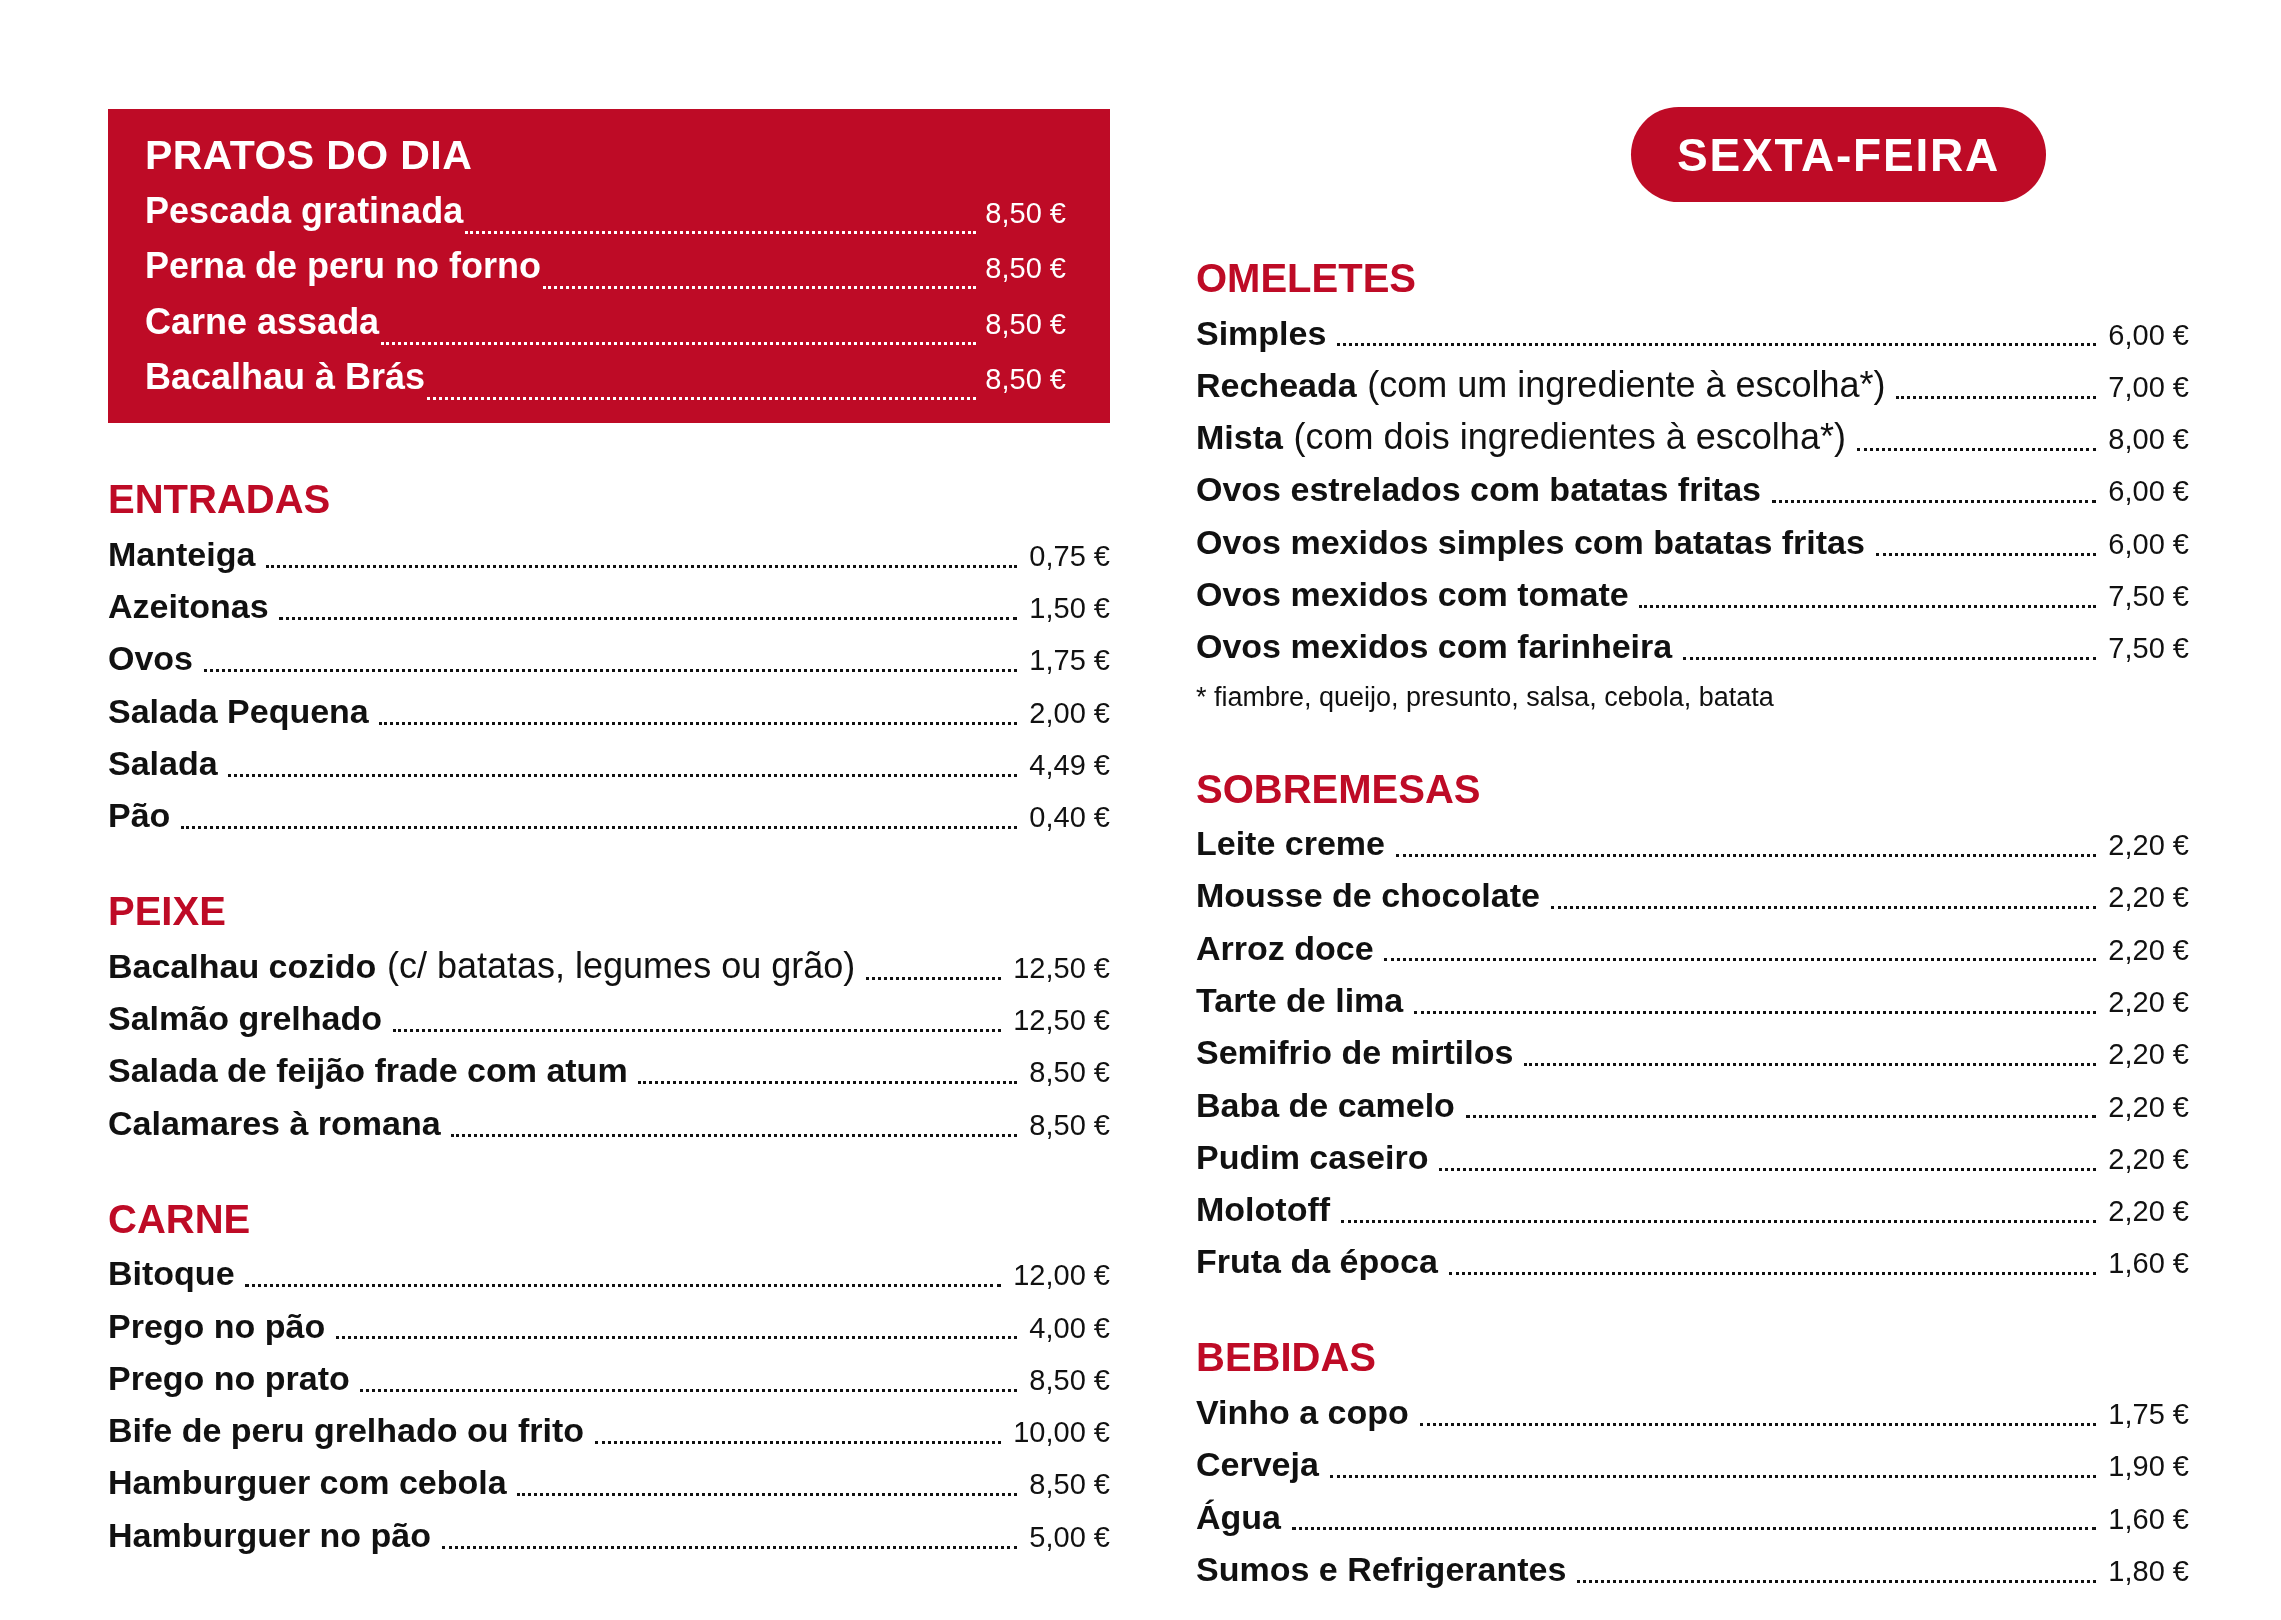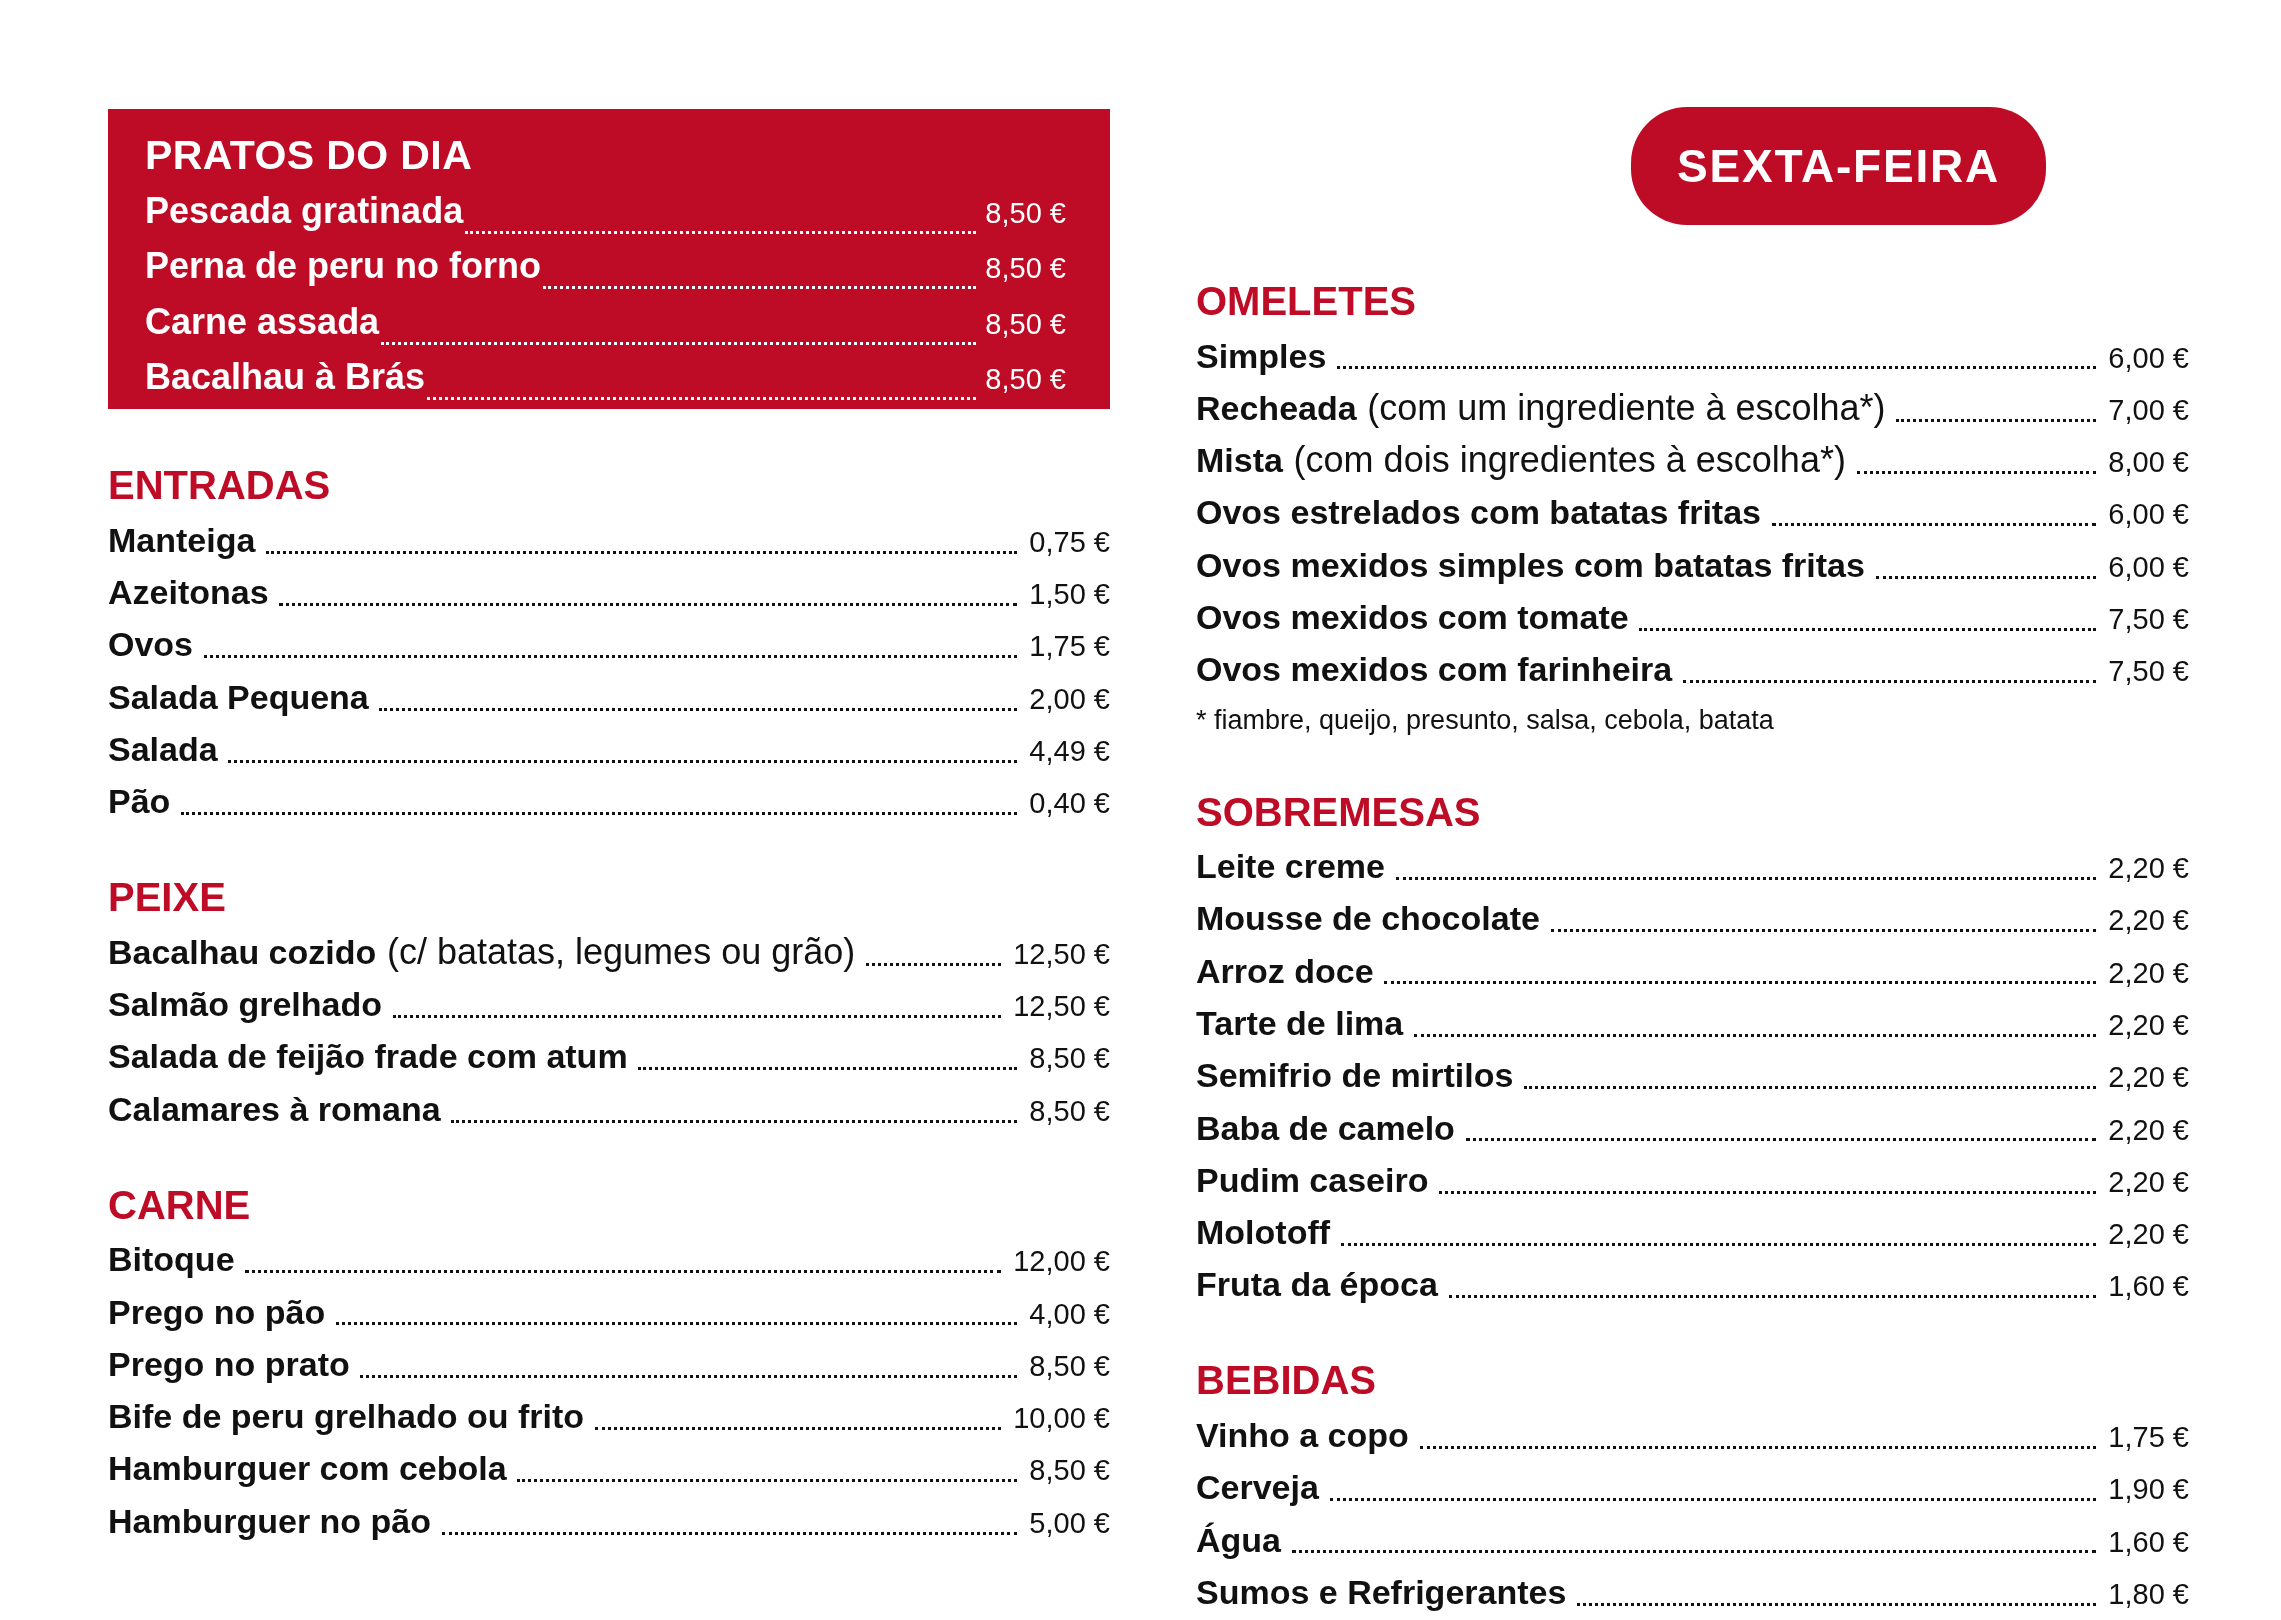--- a/index.html
+++ b/index.html
@@ -19,33 +19,33 @@
   .page{position:relative;width:2281px;height:1621px;}
 
   .col-left{position:absolute;left:108px;top:109px;width:1002px;}
   .col-right{position:absolute;left:1196px;top:107px;width:993px;}
 
   
   .daily-box{
     background:var(--accent);
     color:#fff;
     width:100%;
-    padding:23px 44px 9px 37px;
+    padding:23px 44px 23px 37px;
   }
   .daily-title{
     font-size:41px;font-weight:700;line-height:46px;letter-spacing:0.4px;
   }
   .daily-box .row{font-size:36px;line-height:41px;margin-top:11.6px;margin-bottom:0;}
   .daily-box .item-name{font-weight:700;}
   .daily-box .leader{margin:0 9px 0 1.8px;}
 
   
   .day-pill{
     margin-left:435px;
-    width:415px;height:118px;
+    width:415px;height:95px;
     background:var(--accent);
     border-radius:56px;
     display:flex;align-items:center;justify-content:center;
     color:#fff;font-size:46px;font-weight:700;letter-spacing:1.8px;
   }
 
   
   .menu-section{margin-top:52px;}
   .section-title{
     margin:0 0 12.5px 0;

